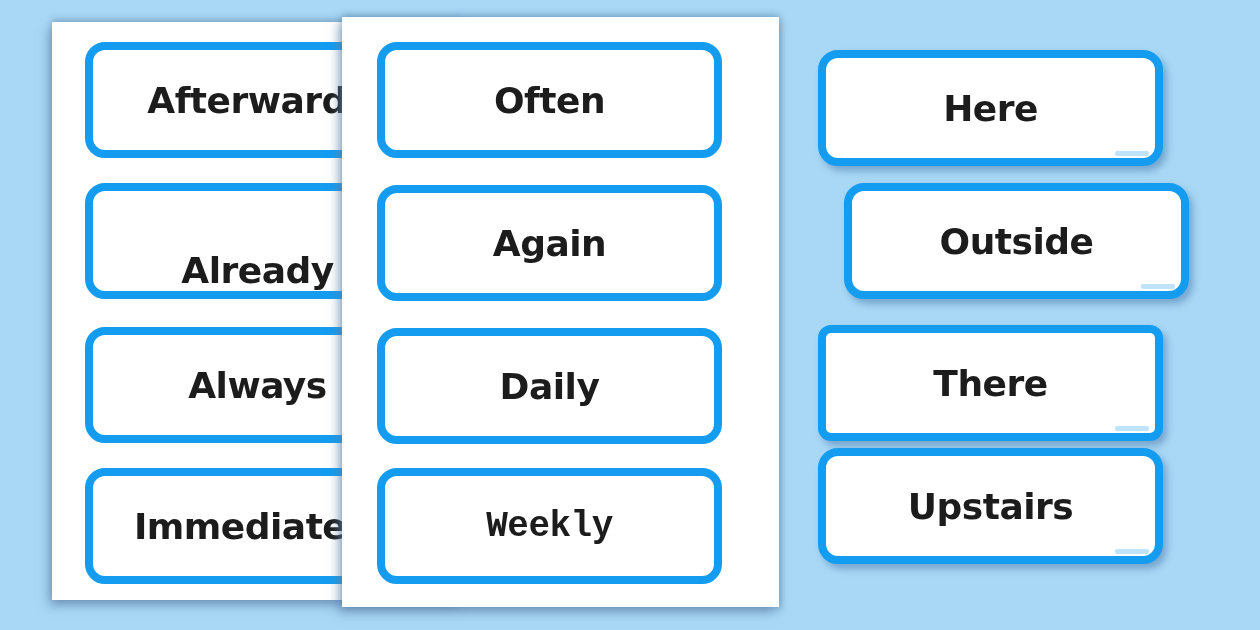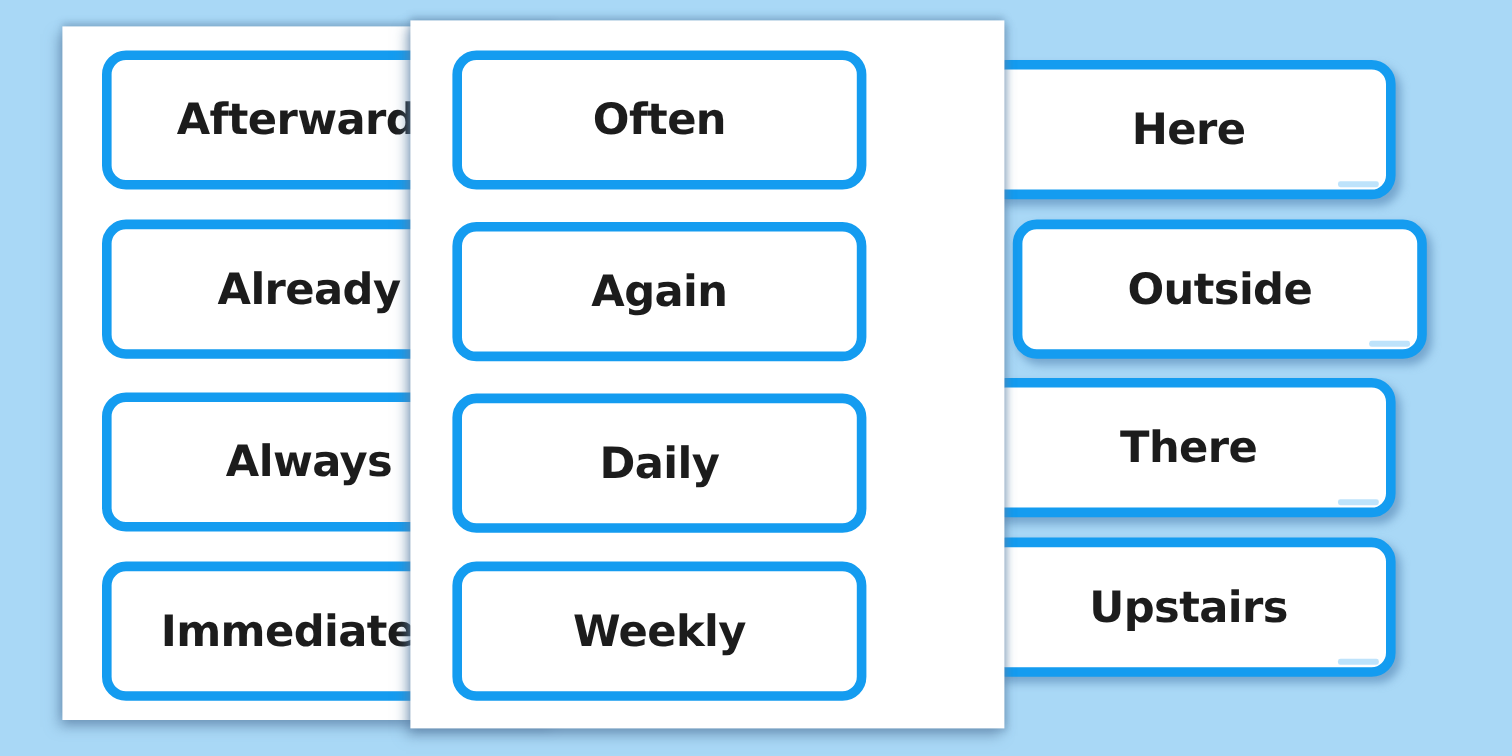--- a/index.html
+++ b/index.html
@@ -17,42 +17,42 @@
     background: #A9D8F6;
   }
   .sheet {
     position: absolute;
     background: #FFFFFF;
     box-shadow: -4px 6px 10px rgba(92,130,166,0.55),
                  0 -3px 6px rgba(92,130,166,0.45),
                  3px 3px 6px rgba(92,130,166,0.35);
   }
   .sheet-1 { left: 52px;  top: 22px; width: 410px; height: 578px; z-index: 1; }
-  .sheet-2 { left: 342px; top: 17px; width: 495px; height: 590px; z-index: 2; }
+  .sheet-2 { left: 342px; top: 17px; width: 437px; height: 590px; z-index: 2; }
   .word-card {
     position: absolute;
     width: 329px;              
     height: 100px;             
     background: #FFFFFF;
     border: 8px solid #149CF0;
     border-radius: 20px;
     display: flex;
     align-items: center;
     justify-content: center;
   }
   .sheet-1 .word-card { left: 33px; }
   .sheet-2 .word-card { left: 35px; }
   .loose .word-card {
     left: 818px;
     z-index: 0;
     box-shadow: 4px 5px 7px rgba(90,140,185,0.65);
   }
-  .s1-c0 { top: 20px; }  .s1-c1 { top: 161px; } .s1-c2 { top: 305px; } .s1-c3 { top: 446px; }
-  .s2-c0 { top: 25px; }  .s2-c1 { top: 168px; align-items: center; } .s2-c2 { top: 311px; align-items: center; } .s2-c3 { top: 451px; }
-  .l-c0  { top: 50px; }  .l-c1  { top: 183px; margin-left: 26px; } .l-c2  { top: 315px; } .l-c3  { top: 448px; }
+  .s1-c0 { top: 20px; }  .s1-c1 { top: 161px; align-items: flex-end; } .s1-c2 { top: 305px; } .s1-c3 { top: 446px; }
+  .s2-c0 { top: 25px; }  .s2-c1 { top: 168px; align-items: center; } .s2-c2 { top: 311px; align-items: center; } .s2-c3 { top: 451px; font-family: Liberation Mono, monospace; }
+  .l-c0  { top: 50px; }  .l-c1  { top: 183px; margin-left: 26px; } .l-c2  { top: 325px; border-radius: 13px; } .l-c3  { top: 448px; }
   .word-label {
     font-size: 36px;
     font-weight: 700;
     letter-spacing: -0.5px;
     color: #1C1C1C;
     white-space: nowrap;
   }
   .watermark {
     position: absolute;
     right: 6px;

